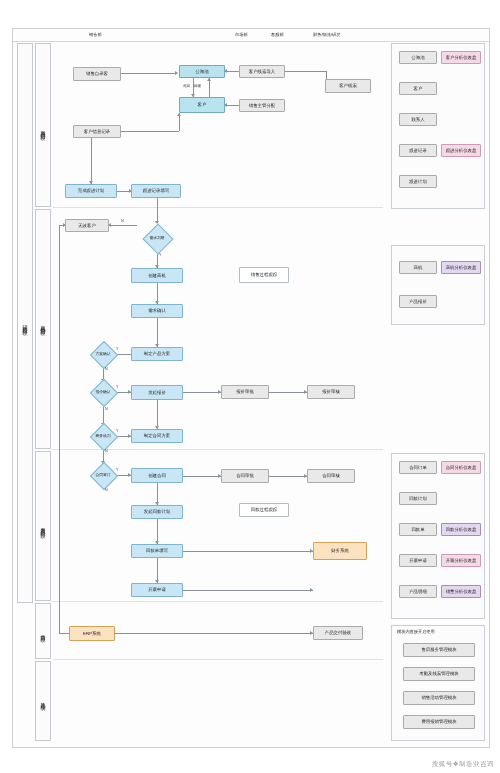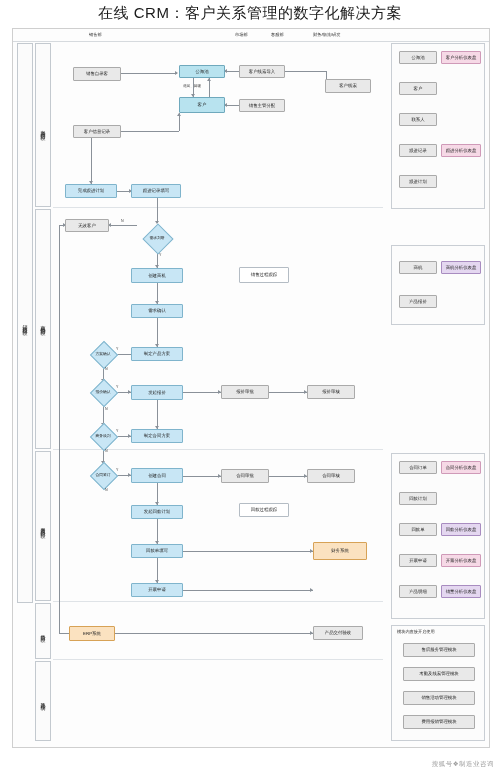--- a/index.html
+++ b/index.html
@@ -36,21 +36,20 @@
   .panel{position:absolute;box-sizing:border-box;border:0.7px solid #c9ced4;background:#fcfcfc;}
   .ptitle{position:absolute;font-size:4.2px;color:#333;}
   .topitem{position:absolute;font-size:4.2px;color:#333;}
   .wm{position:absolute;right:6px;bottom:4px;font-size:6.5px;color:#9b9b9b;letter-spacing:.5px;}
 </style>
 </head>
 <body>
 
 <div id="stage">
 
-  <div class="hdr">在线 CRM：客户关系管理的数字化解决方案</div>
 
   <div class="canvas">
 
     <div class="topitem" style="left:76px;top:3px;">销售部</div>
     <div class="topitem" style="left:222px;top:3px;">市场部</div>
     <div class="topitem" style="left:258px;top:3px;">客服部</div>
     <div class="topitem" style="left:300px;top:3px;">财务/物流/研发</div>
     <div class="line h" style="left:0;top:12px;width:476px;background:#d6dade;"></div>
 
     <div class="vlane" style="left:4px;top:14px;width:16px;height:560px;"></div>

